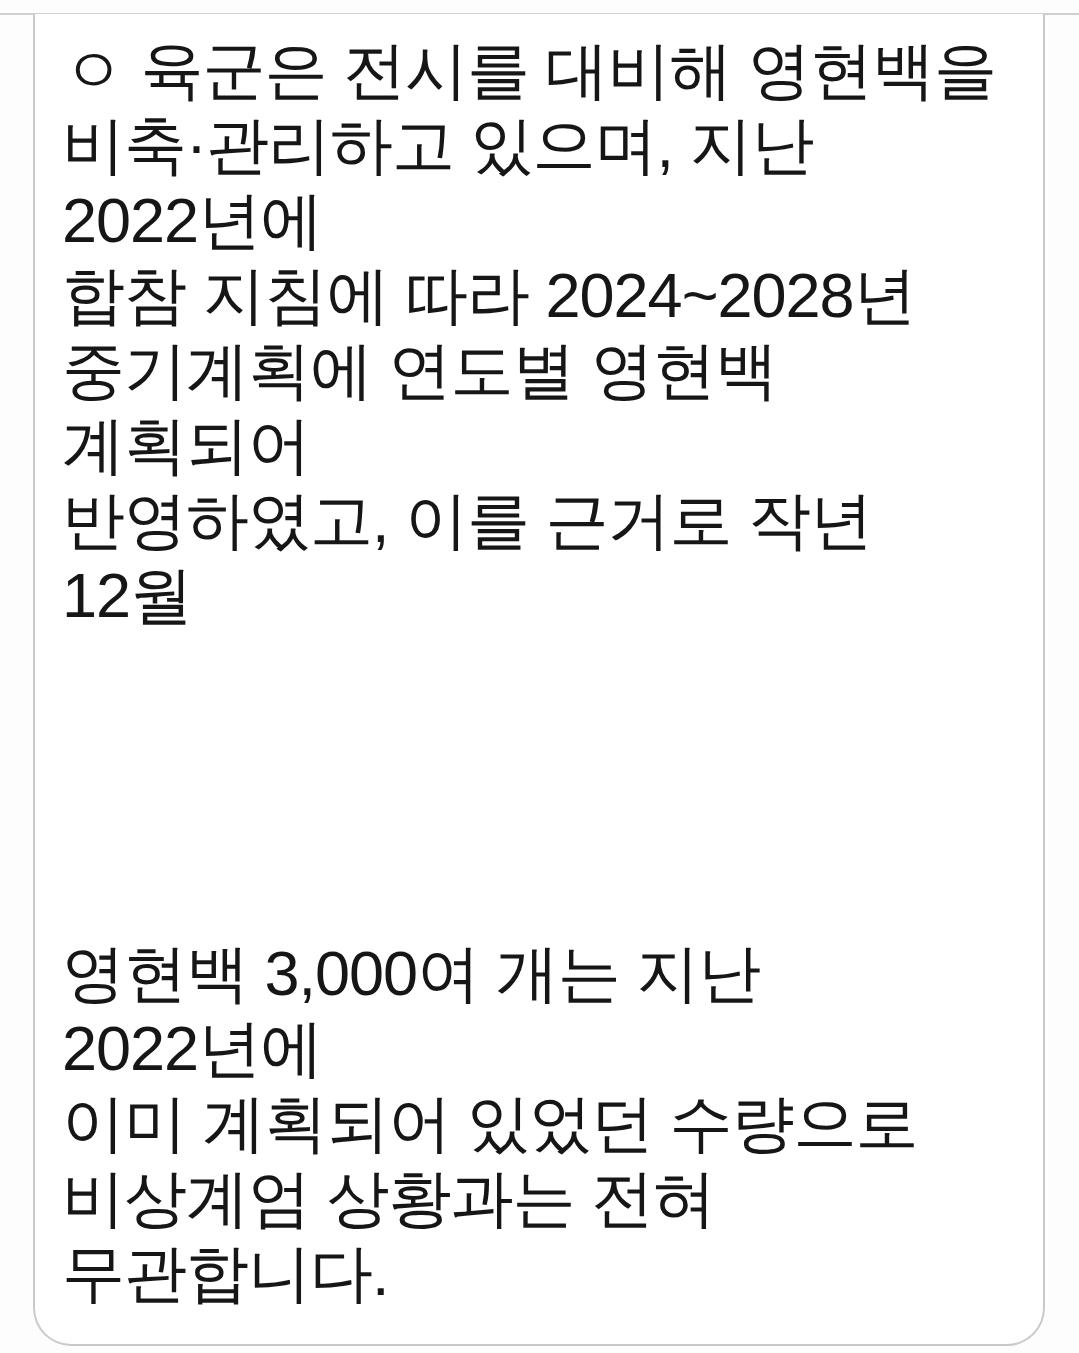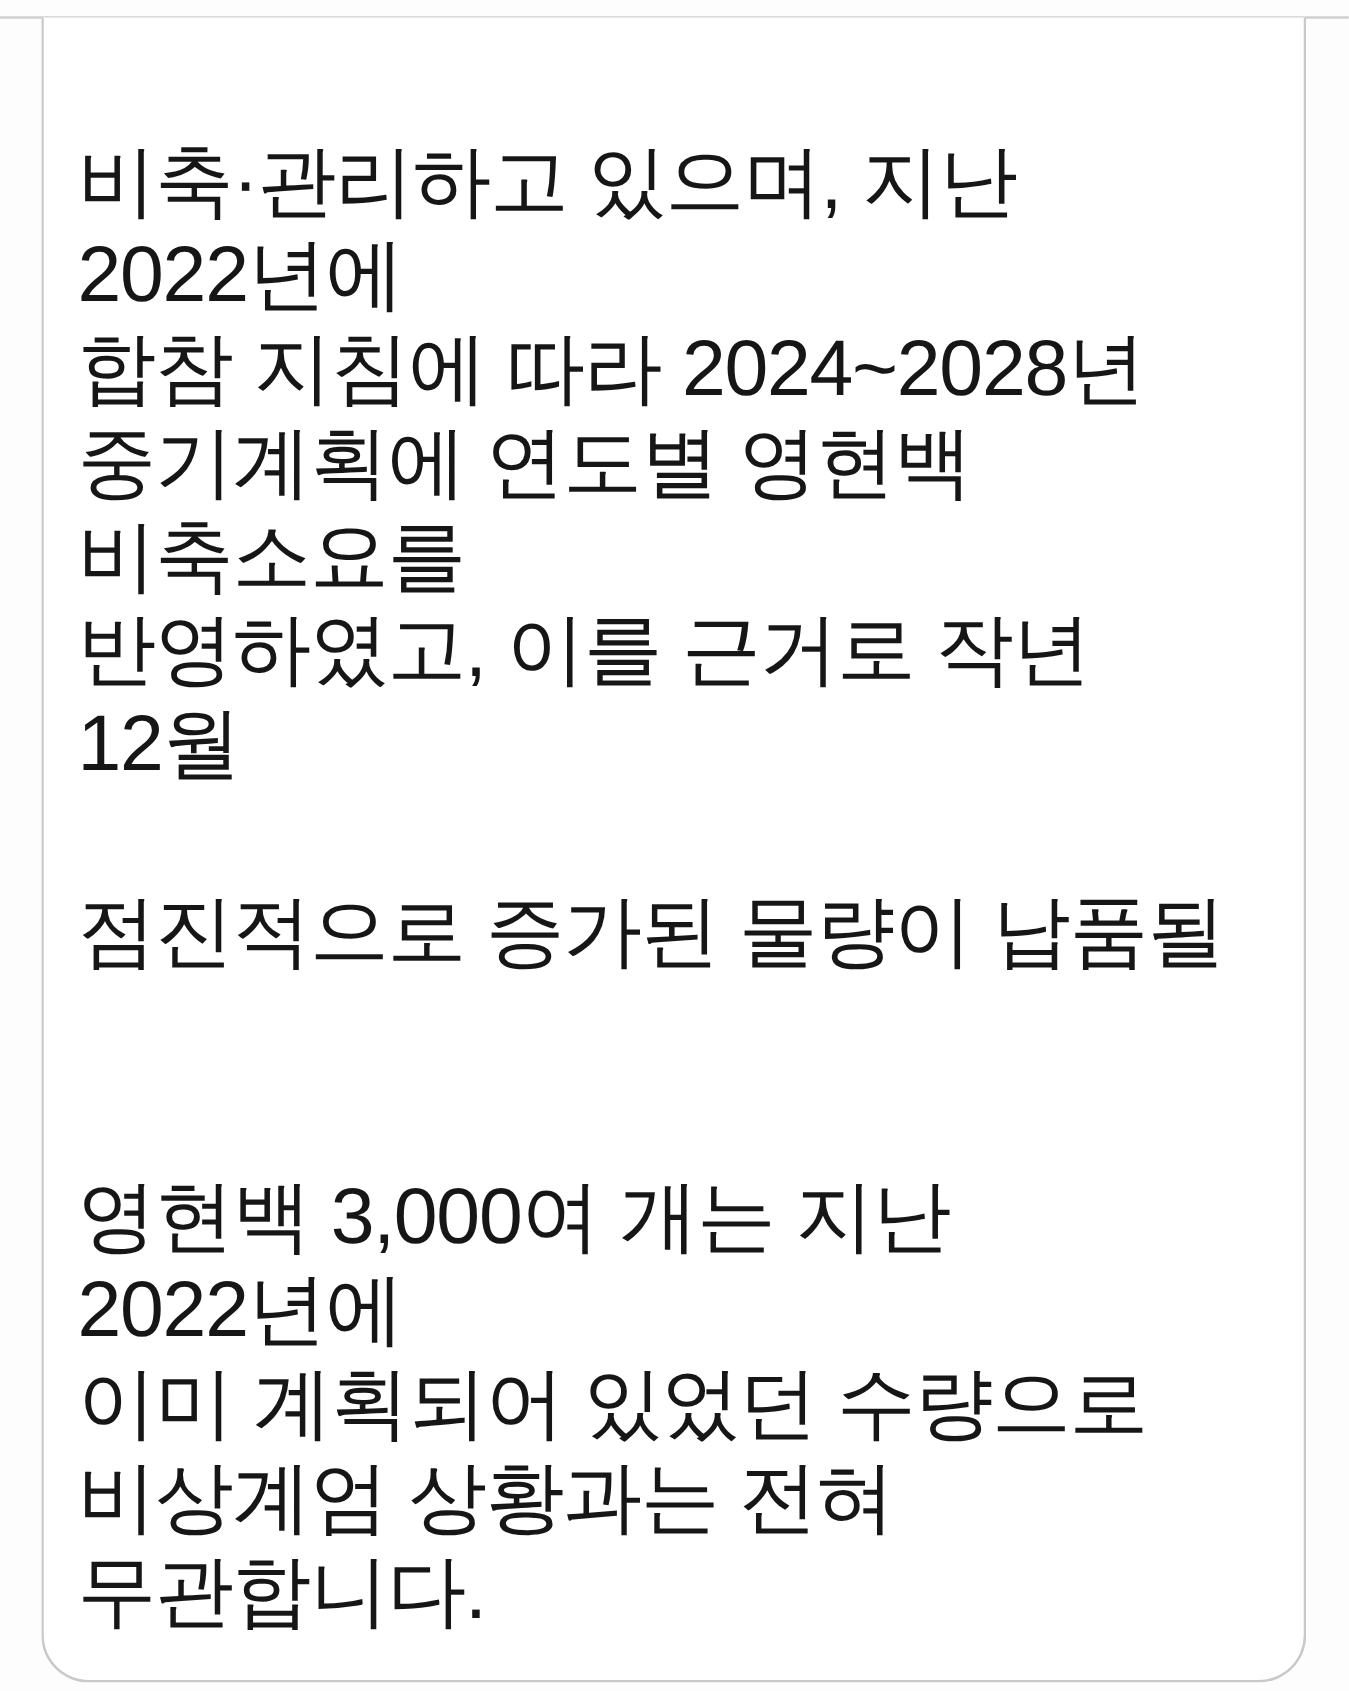--- a/index.html
+++ b/index.html
@@ -51,16 +51,16 @@
     margin-bottom: 0;
   }
 </style>
 </head>
 <body>
 
 <div class="top-divider"></div>
 
 <div class="message-card">
   <div class="message-text" id="message-text">
-      <p><br><span>비축·관리하고 있으며, 지난 2022년에</span><br><span>합참 지침에 따라 2024~2028년</span><br><span>중기계획에 연도별 영현백 비축소요를</span><br><span>반영하였고, 이를 근거로 작년 12월</span><br><br><span>점진적으로 증가된 물량이 납품될</span><br></p>
+      <p><span>ㅇ 육군은 전시를 대비해 영현백을</span><br><span>비축·관리하고 있으며, 지난 2022년에</span><br><span>합참 지침에 따라 2024~2028년</span><br><span>중기계획에 연도별 영현백 계획되어</span><br><span>반영하였고, 이를 근거로 작년 12월</span><br><br><br></p>
       <p><br><span>영현백 3,000여 개는 지난 2022년에</span><br><span>이미 계획되어 있었던 수량으로</span><br><span>비상계엄 상황과는 전혀 무관합니다.</span></p>
     </div>
 </div>
 
 </body></html>

